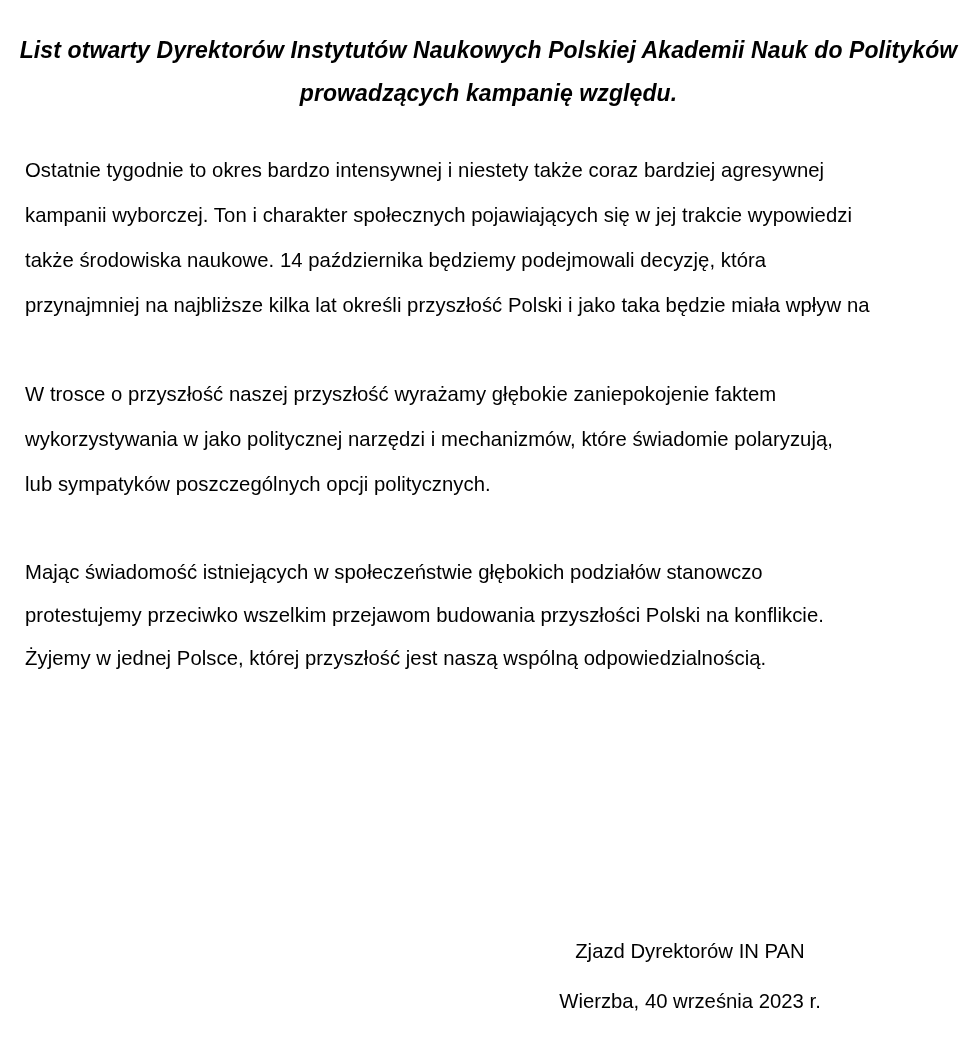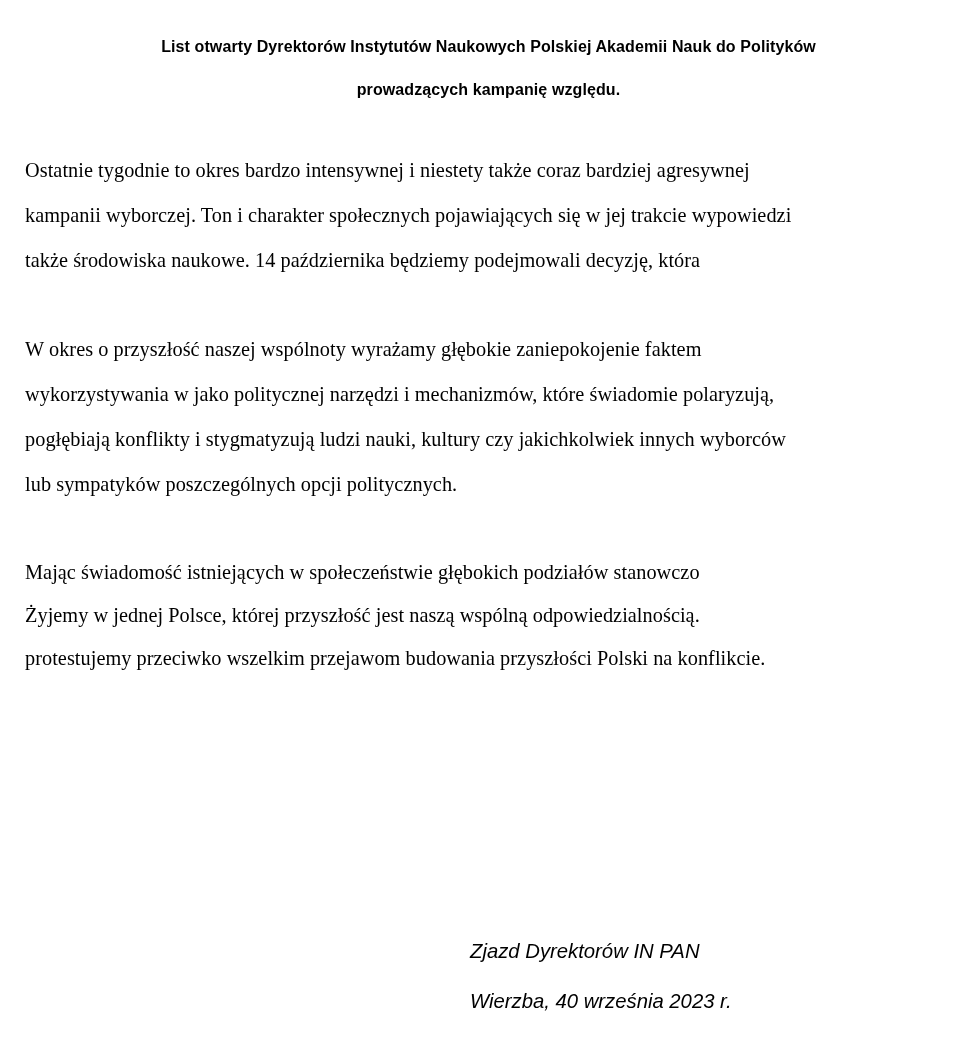--- a/index.html
+++ b/index.html
@@ -27,36 +27,36 @@
   }
 
   
   .doc-title {
     position: absolute;
     left: 0;
     right: 0;
     top: 14px;
     text-align: center;
     font-weight: bold;
-    font-size: 16px;
+    font-size: 23px;
     line-height: 43px;
     letter-spacing: 0.1px;
+    font-style: italic;
   }
 
   .doc-title .title-line {
     display: block;
   }
 
   
   .body-block {
     position: absolute;
     left: 25px;
     top: 148px;
     width: 944px;
-    font-family: Liberation Serif, serif;
   }
 
   .para {
     font-size: 20.3px;
     line-height: 45px;
     margin: 0 0 44px 0;
     text-align: left;
     white-space: normal;
     letter-spacing: 0.05px;
   }
@@ -73,23 +73,23 @@
   .para .ln {
     display: block;
   }
 
   
   .signature {
     position: absolute;
     left: 470px;
     top: 926px;
     width: 440px;
+    text-align: center;
     font-size: 20.3px;
     line-height: 50px;
-    font-style: italic;
   }
 
   .signature .sig-line {
     display: block;
   }
 </style>
 </head>
 <body>
 
 <div class="page">
@@ -98,33 +98,33 @@
     <span class="title-line">List otwarty Dyrektorów Instytutów Naukowych Polskiej Akademii Nauk do Polityków</span>
     <span class="title-line">prowadzących kampanię względu.</span>
   </h1>
 
   <div class="body-block">
 
     <p class="para">
       <span class="ln">Ostatnie tygodnie to okres bardzo intensywnej i niestety także coraz bardziej agresywnej</span>
       <span class="ln">kampanii wyborczej. Ton i charakter społecznych pojawiających się w jej trakcie wypowiedzi</span>
       <span class="ln">także środowiska naukowe. 14 października będziemy podejmowali decyzję, która</span>
+      <span class="ln">przynajmniej na najbliższe kilka lat określi przyszłość Polski i jako taka będzie miała wpływ na</span>
     </p>
 
     <p class="para">
-      <span class="ln">W okres o przyszłość naszej wspólnoty wyrażamy głębokie zaniepokojenie faktem</span>
+      <span class="ln">W trosce o przyszłość naszej przyszłość wyrażamy głębokie zaniepokojenie faktem</span>
       <span class="ln">wykorzystywania w jako politycznej narzędzi i mechanizmów, które świadomie polaryzują,</span>
-      <span class="ln">pogłębiają konflikty i stygmatyzują ludzi nauki, kultury czy jakichkolwiek innych wyborców</span>
       <span class="ln">lub sympatyków poszczególnych opcji politycznych.</span>
     </p>
 
     <p class="para tight">
       <span class="ln">Mając świadomość istniejących w społeczeństwie głębokich podziałów stanowczo</span>
+      <span class="ln">protestujemy przeciwko wszelkim przejawom budowania przyszłości Polski na konflikcie.</span>
       <span class="ln">Żyjemy w jednej Polsce, której przyszłość jest naszą wspólną odpowiedzialnością.</span>
-      <span class="ln">protestujemy przeciwko wszelkim przejawom budowania przyszłości Polski na konflikcie.</span>
     </p>
 
   </div>
 
   <div class="signature">
     <span class="sig-line">Zjazd Dyrektorów IN PAN</span>
     <span class="sig-line">Wierzba, 40 września 2023 r.</span>
   </div>
 
 </div>

